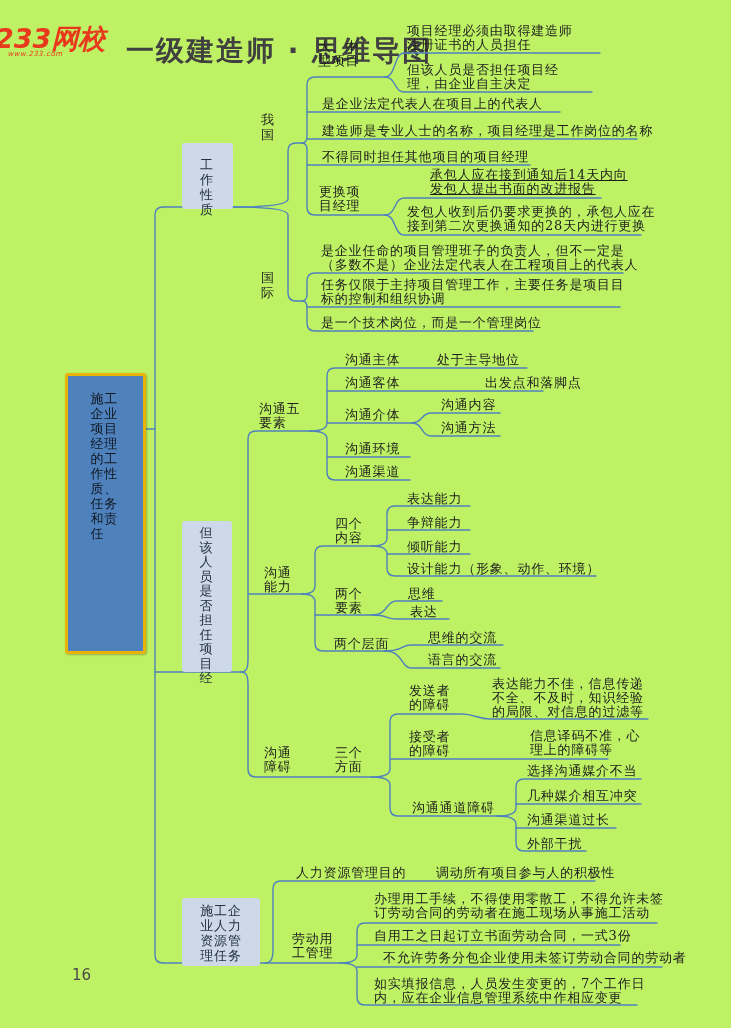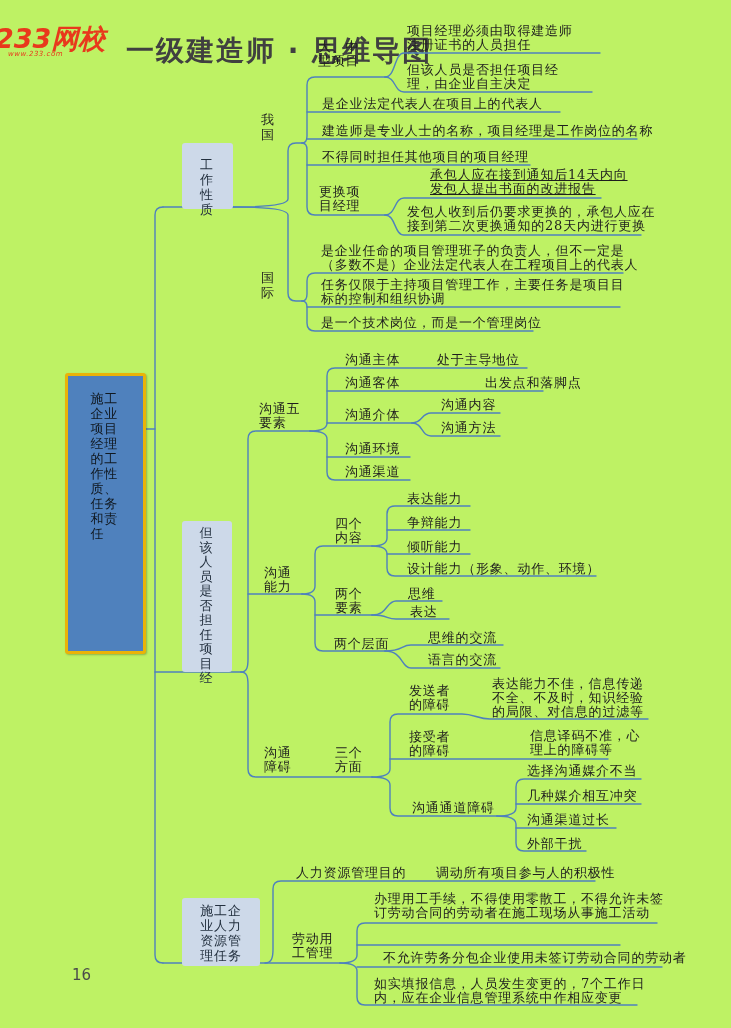--- a/index.html
+++ b/index.html
@@ -175,19 +175,20 @@
   <div class="n" style="left:527px;top:764px;">选择沟通媒介不当</div>
   <div class="n" style="left:527px;top:789px;">几种媒介相互冲突</div>
   <div class="n" style="left:527px;top:813px;">沟通渠道过长</div>
   <div class="n" style="left:527px;top:837px;">外部干扰</div>
 
   <div class="n" style="left:296px;top:866px;">人力资源管理目的</div>
   <div class="n" style="left:436px;top:866px;">调动所有项目参与人的积极性</div>
   <div class="n w45" style="left:292px;top:932px;">劳动用工管理</div>
   <div class="n" style="left:374px;top:892px;">办理用工手续，不得使用零散工，不得允许未签
 订劳动合同的劳动者在施工现场从事施工活动</div>
+  <div class="n" style="left:374px;top:929px;">自用工之日起订立书面劳动合同，一式3份</div>
   <div class="n" style="left:383px;top:951px;text-align:center;">不允许劳务分包企业使用未签订劳动合同的劳动者</div>
   <div class="n" style="left:374px;top:977px;">如实填报信息，人员发生变更的，7个工作日
 内，应在企业信息管理系统中作相应变更</div>
 
   <div class="pagenum">16</div>
 
 </div>
 
 </body></html>

